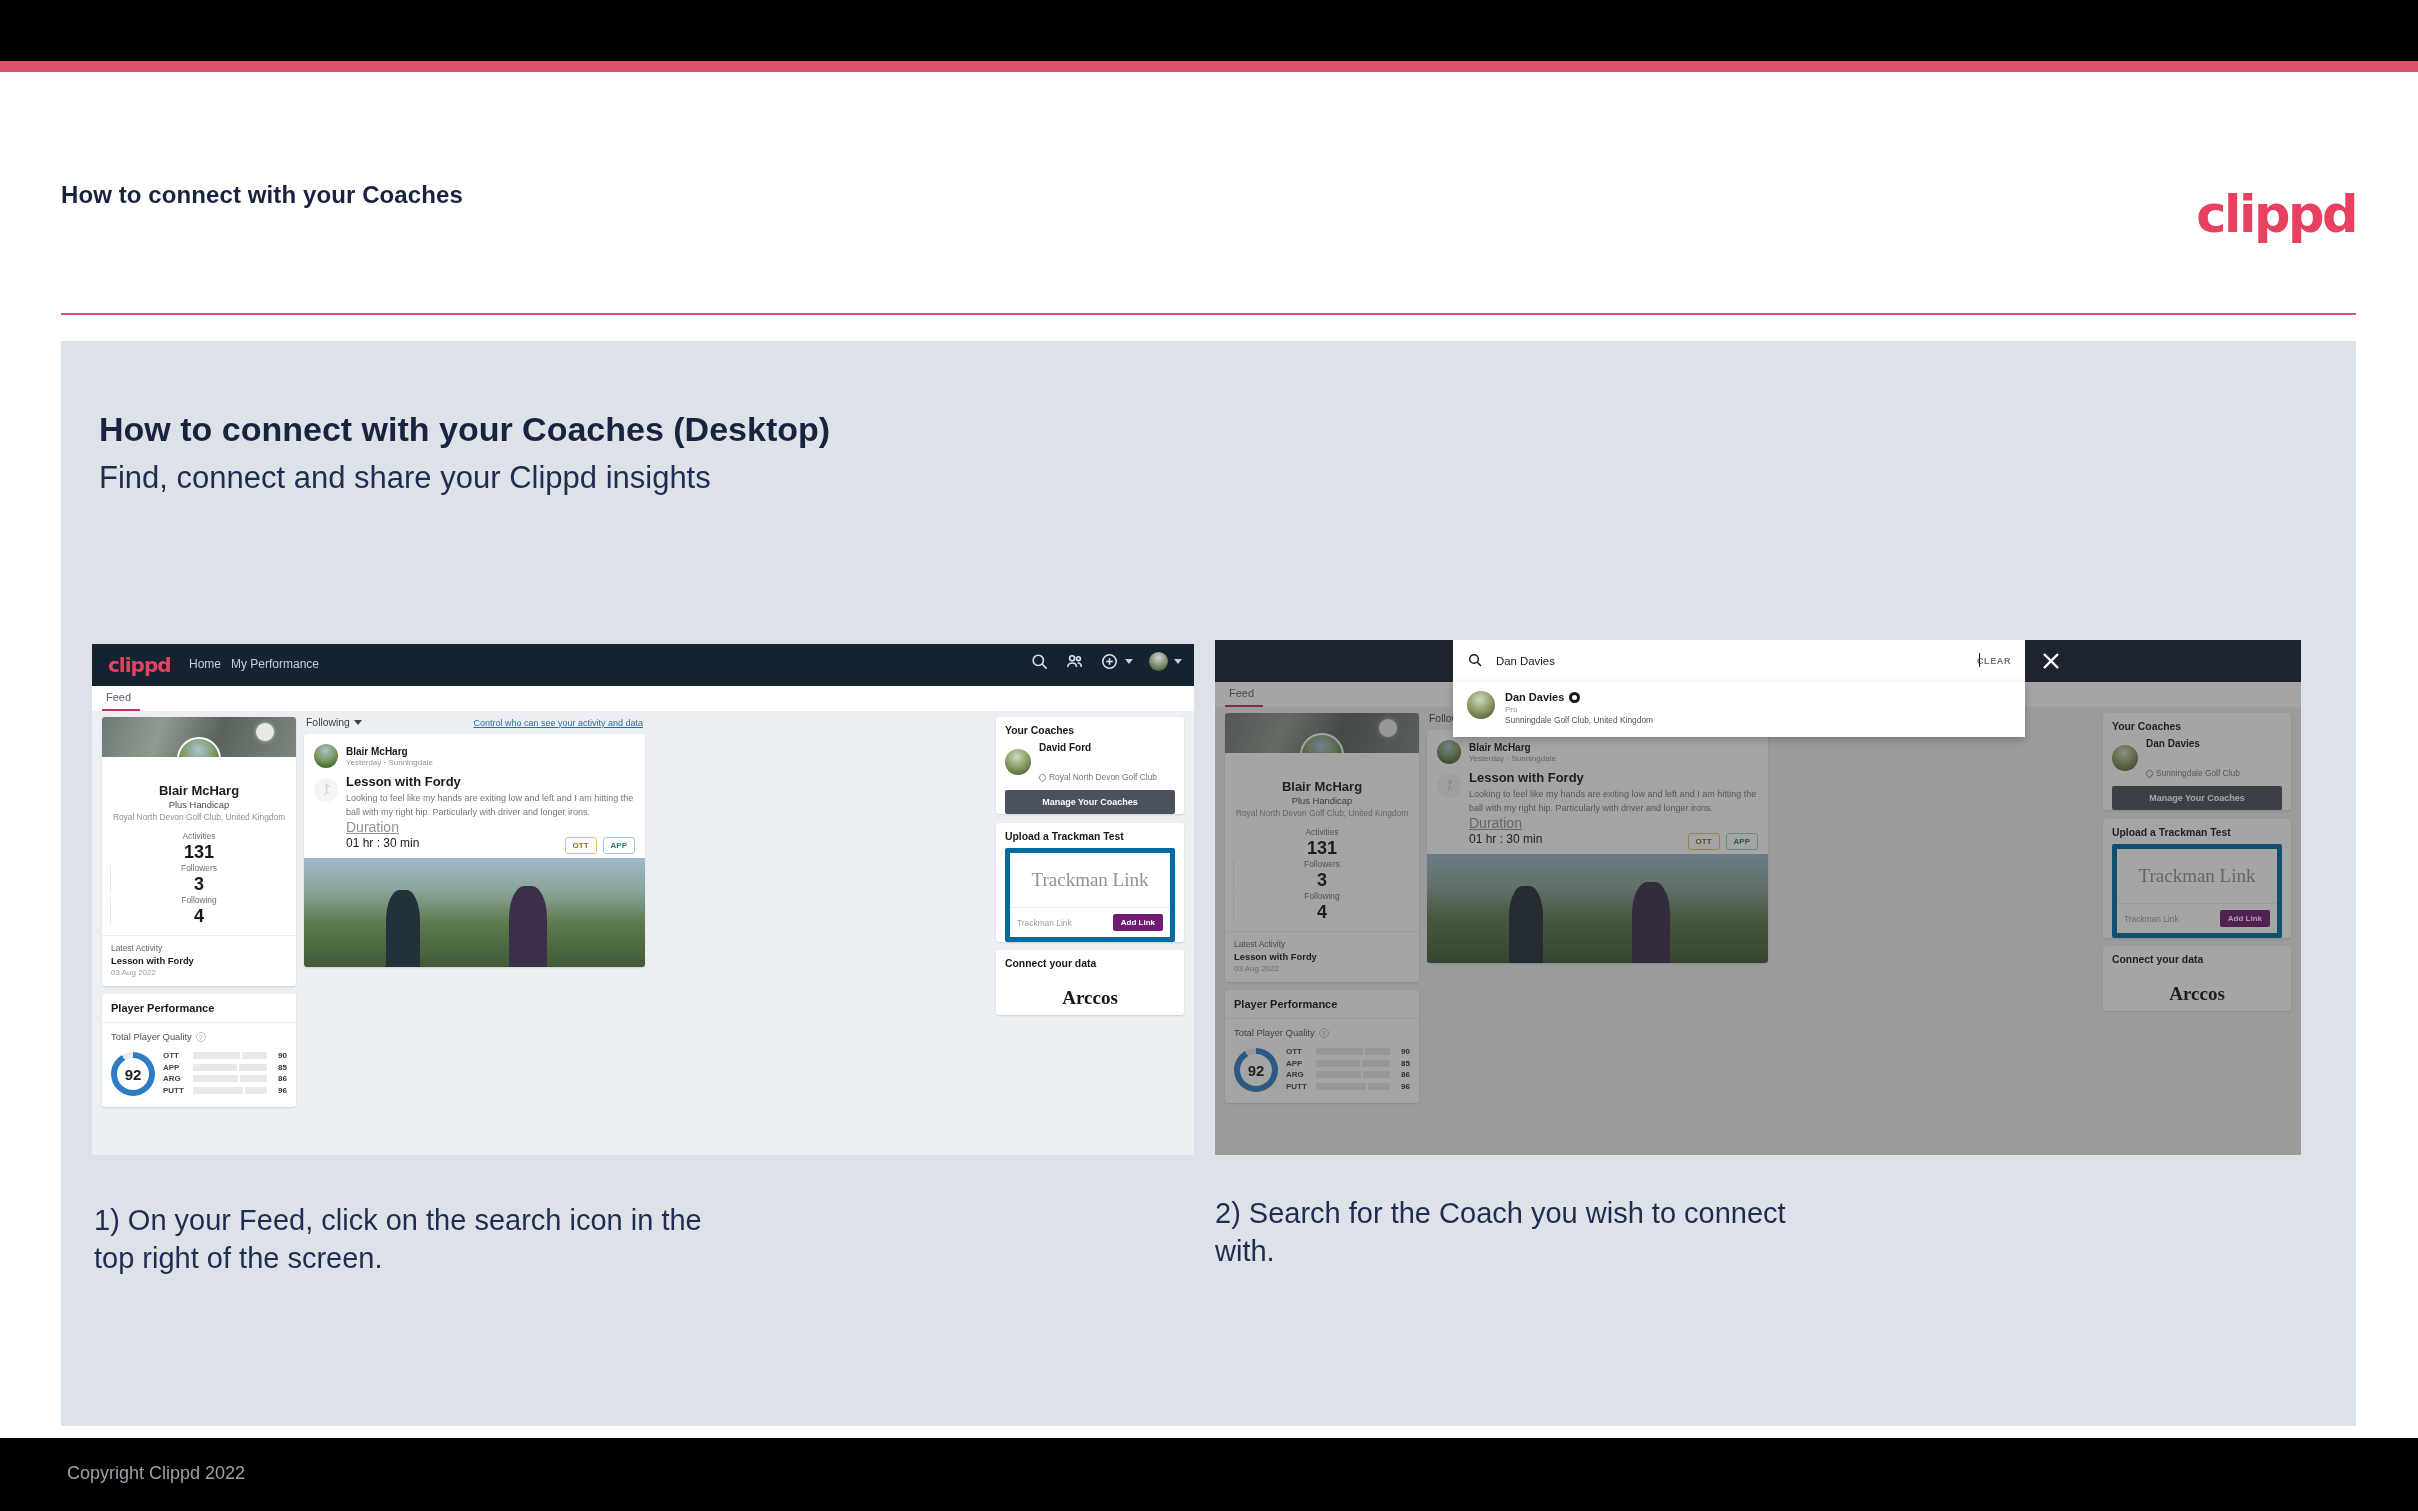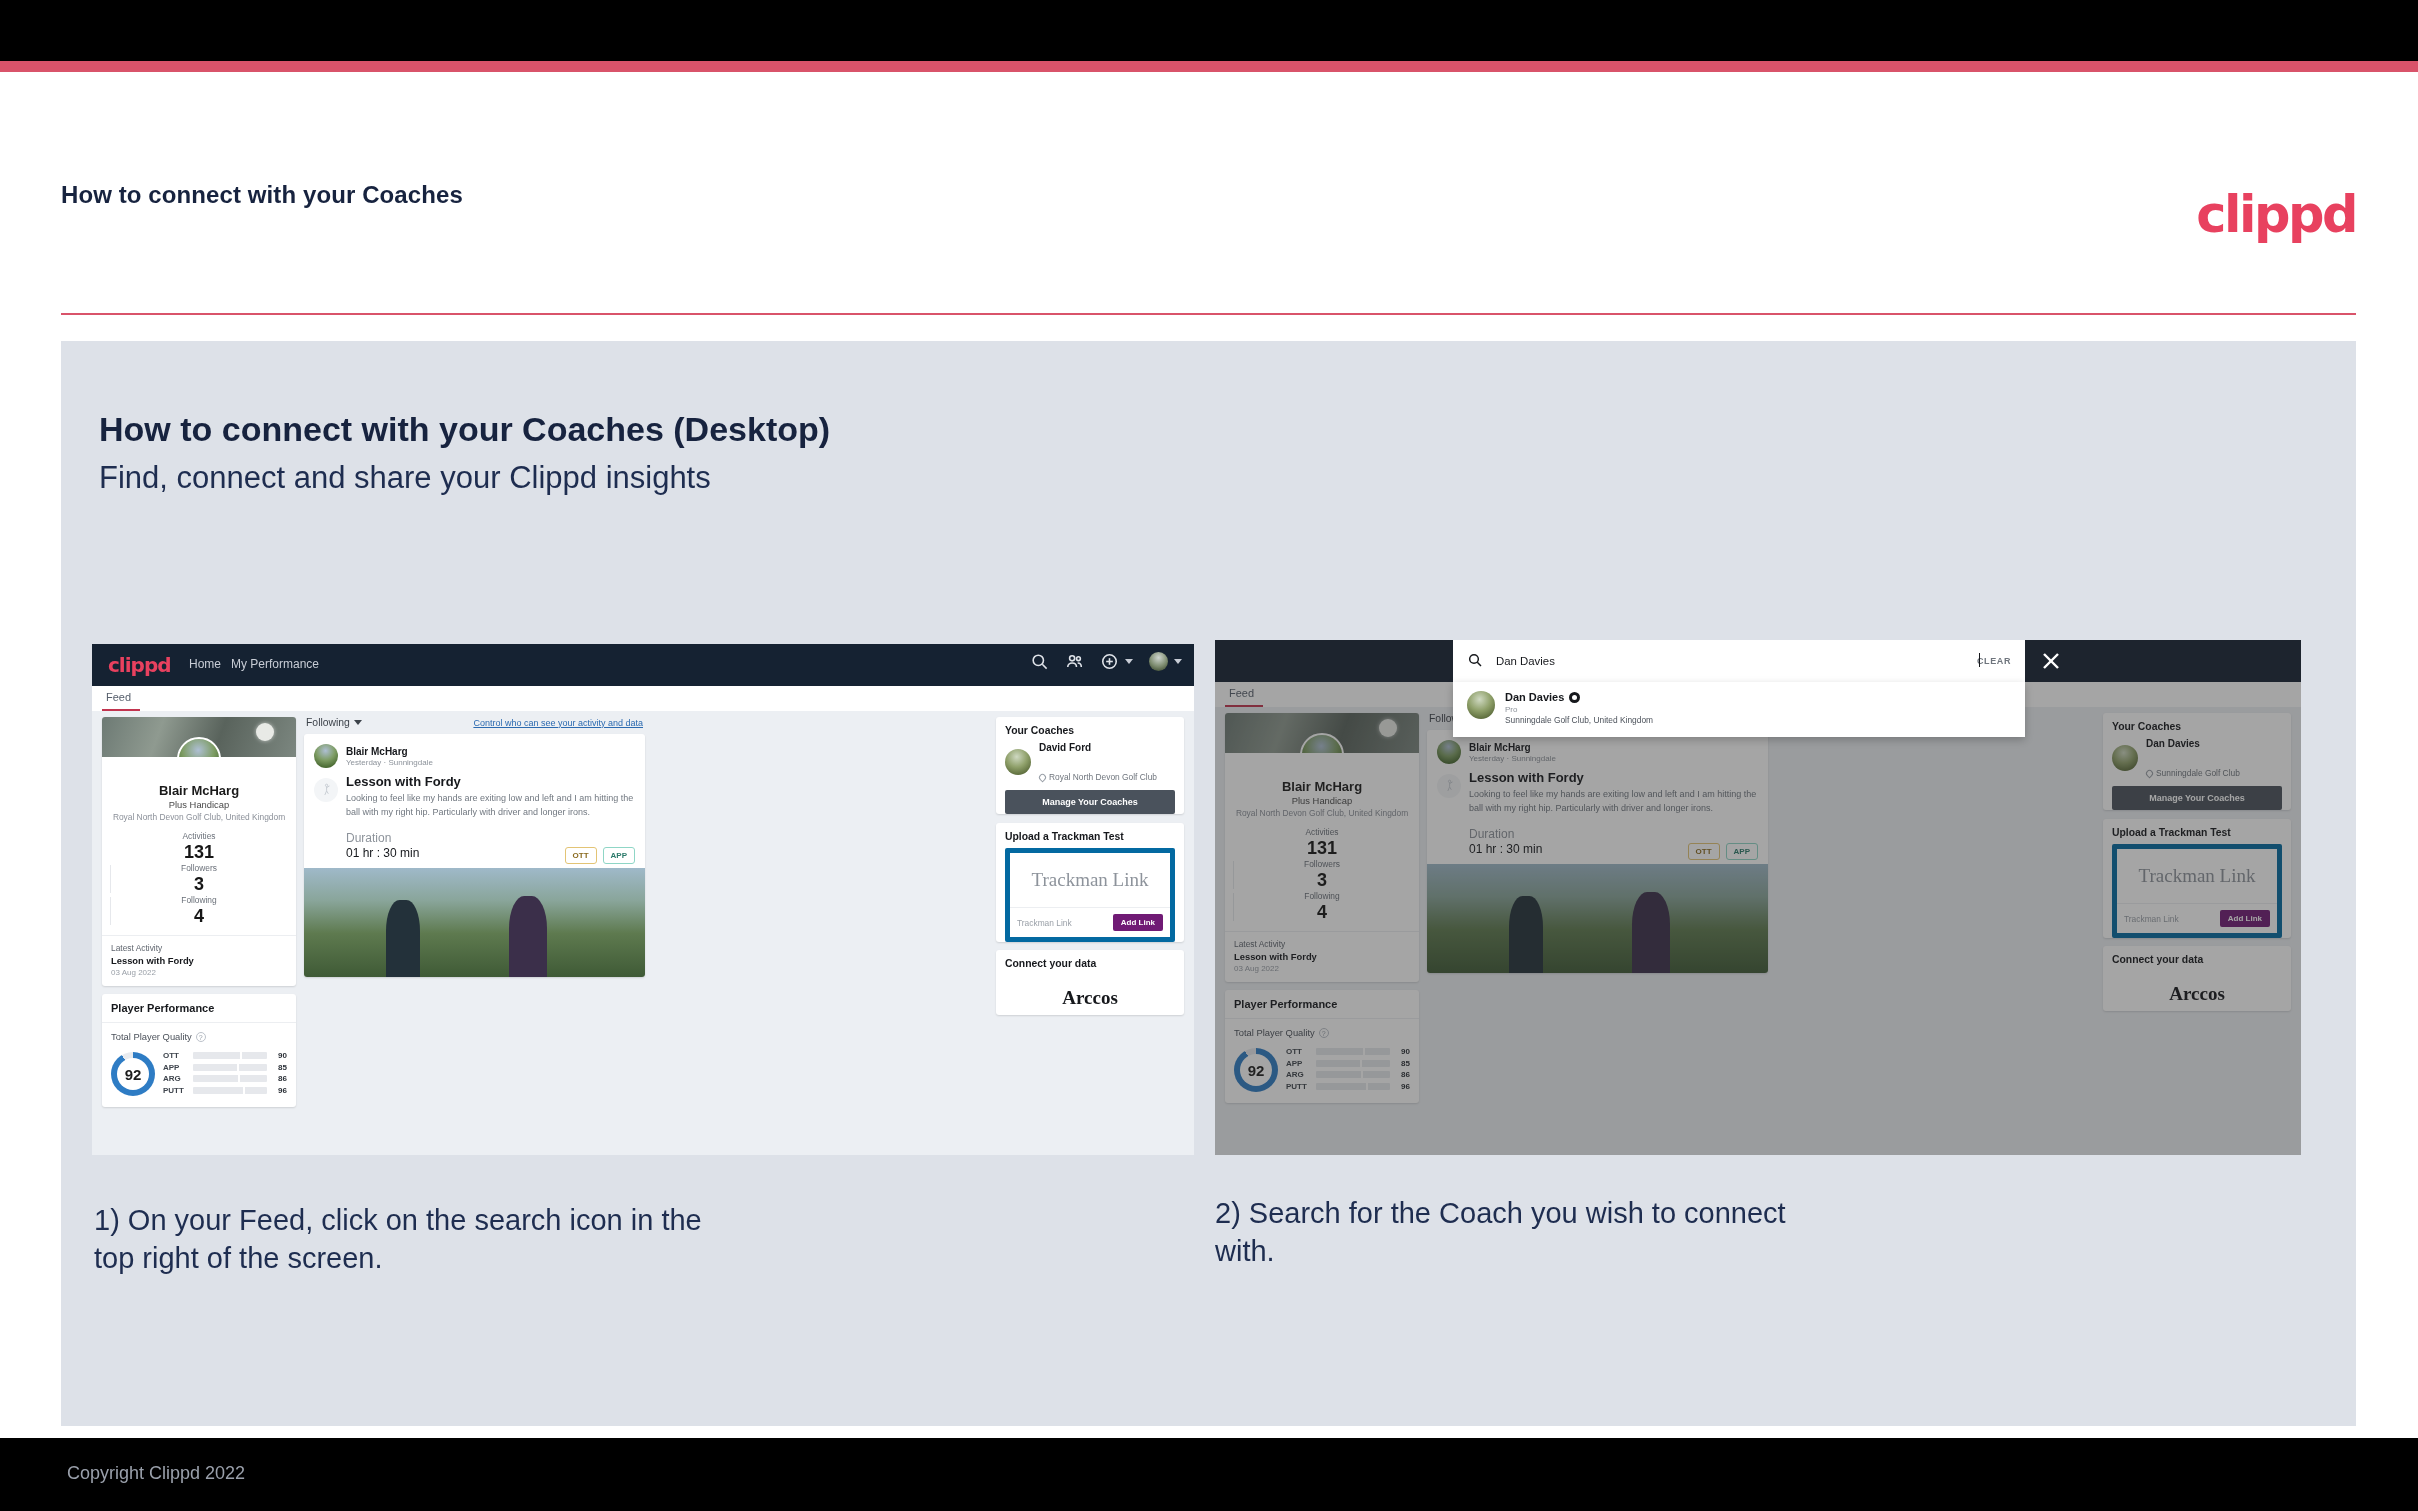--- a/index.html
+++ b/index.html
@@ -128,21 +128,21 @@
   .post-head { display:flex; gap:8px; padding:10px 10px 4px; align-items:center;}
   .post-av { width:24px;height:24px;border-radius:50%;
     background: radial-gradient(circle at 48% 28%, #aebfd4 0%, #7d9c63 45%, #4a6b33 78%, #32471f 100%);}
   .post-name { font-size:10px; font-weight:700; color:#16181c;}
   .post-meta { font-size:8px; color:#8d939b; margin-top:1px;}
   .post-body { padding:2px 10px 8px 42px; position:relative;}
   .swing-icon { position:absolute; left:10px; top:6px; width:24px;height:24px;border-radius:50%; background:#f3f5f7;
                 display:flex;align-items:center;justify-content:center;}
   .post-title { font-size:13px; font-weight:700; color:#16181c;}
   .post-text { font-size:9px; color:#717880; line-height:1.5; margin-top:3px;}
-  .dur-l { font-size:12px; color:#8d939b; margin-top:12px;}
+  .dur-l { font-size:14px; color:#8d939b; margin-top:0;text-decoration:underline;}
   .dur-v { font-size:12px; color:#16181c; margin-top:1px;}
   .chips { position:absolute; right:10px; bottom:4px; display:flex; gap:6px;}
   .chip { font-size:8px; font-weight:700; padding:3px 7px; border-radius:3px; }
   .chip-ott { color:#8a6a1e; border:1px solid #e3c475; background:#fff;}
   .chip-app { color:#2b7a6a; border:1px solid #8fd6c6; background:#fff;}
   .post-photo { height:109px; background:
       linear-gradient(180deg,#9fb9c9 0%,#89a59a 30%,#5e7a4f 60%,#3f5a36 100%);
       position:relative; overflow:hidden;}
   .golfer { position:absolute; bottom:0; background:#1d2a30; border-radius:40% 40% 0 0;}
   .g1 { left:24%; width:34px; height:77px; background:#23313a;}

